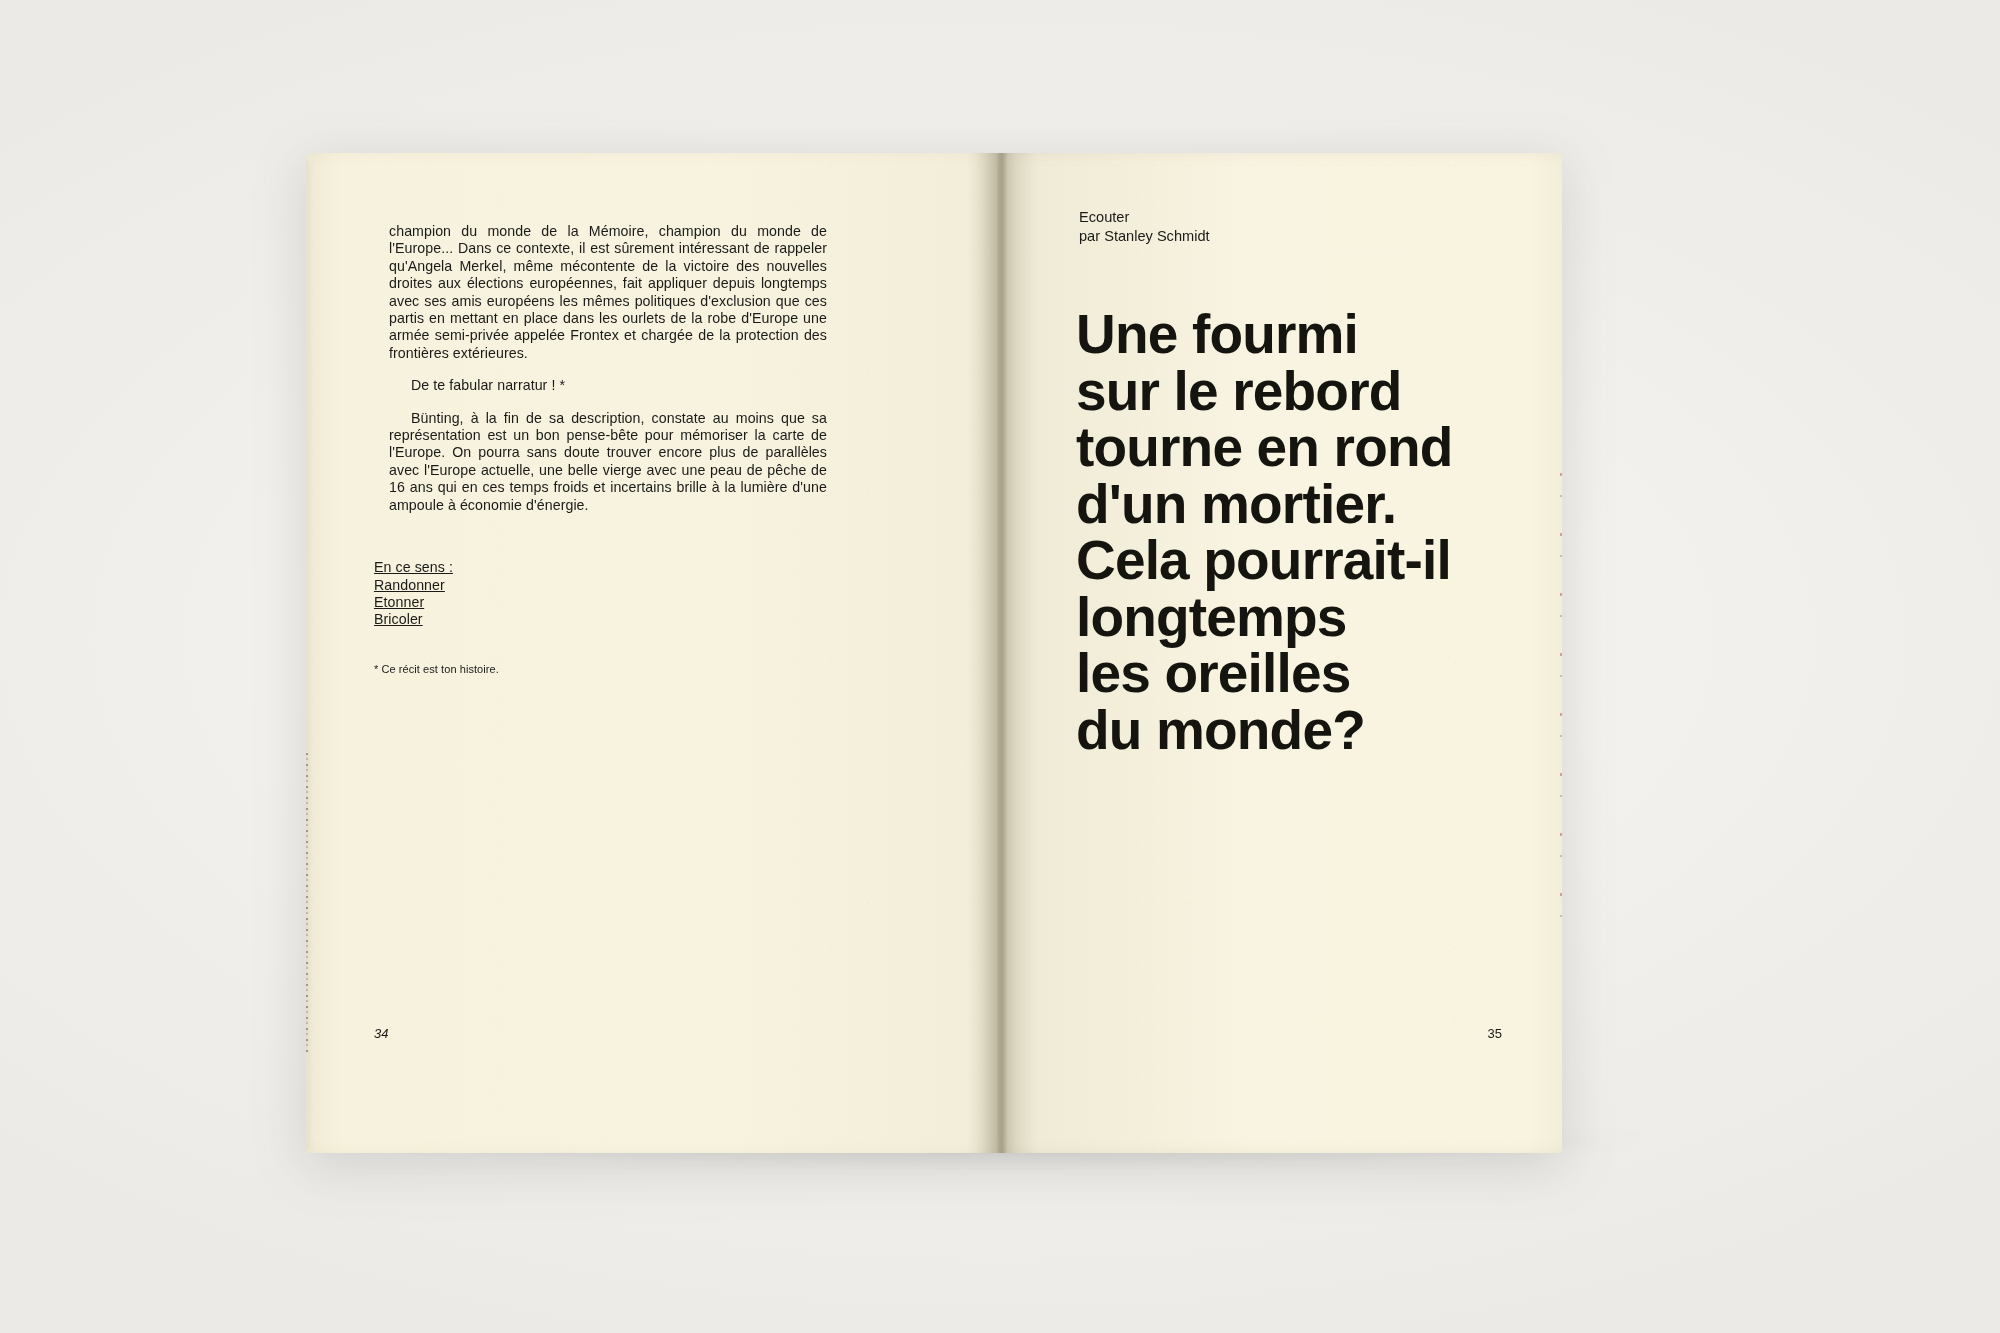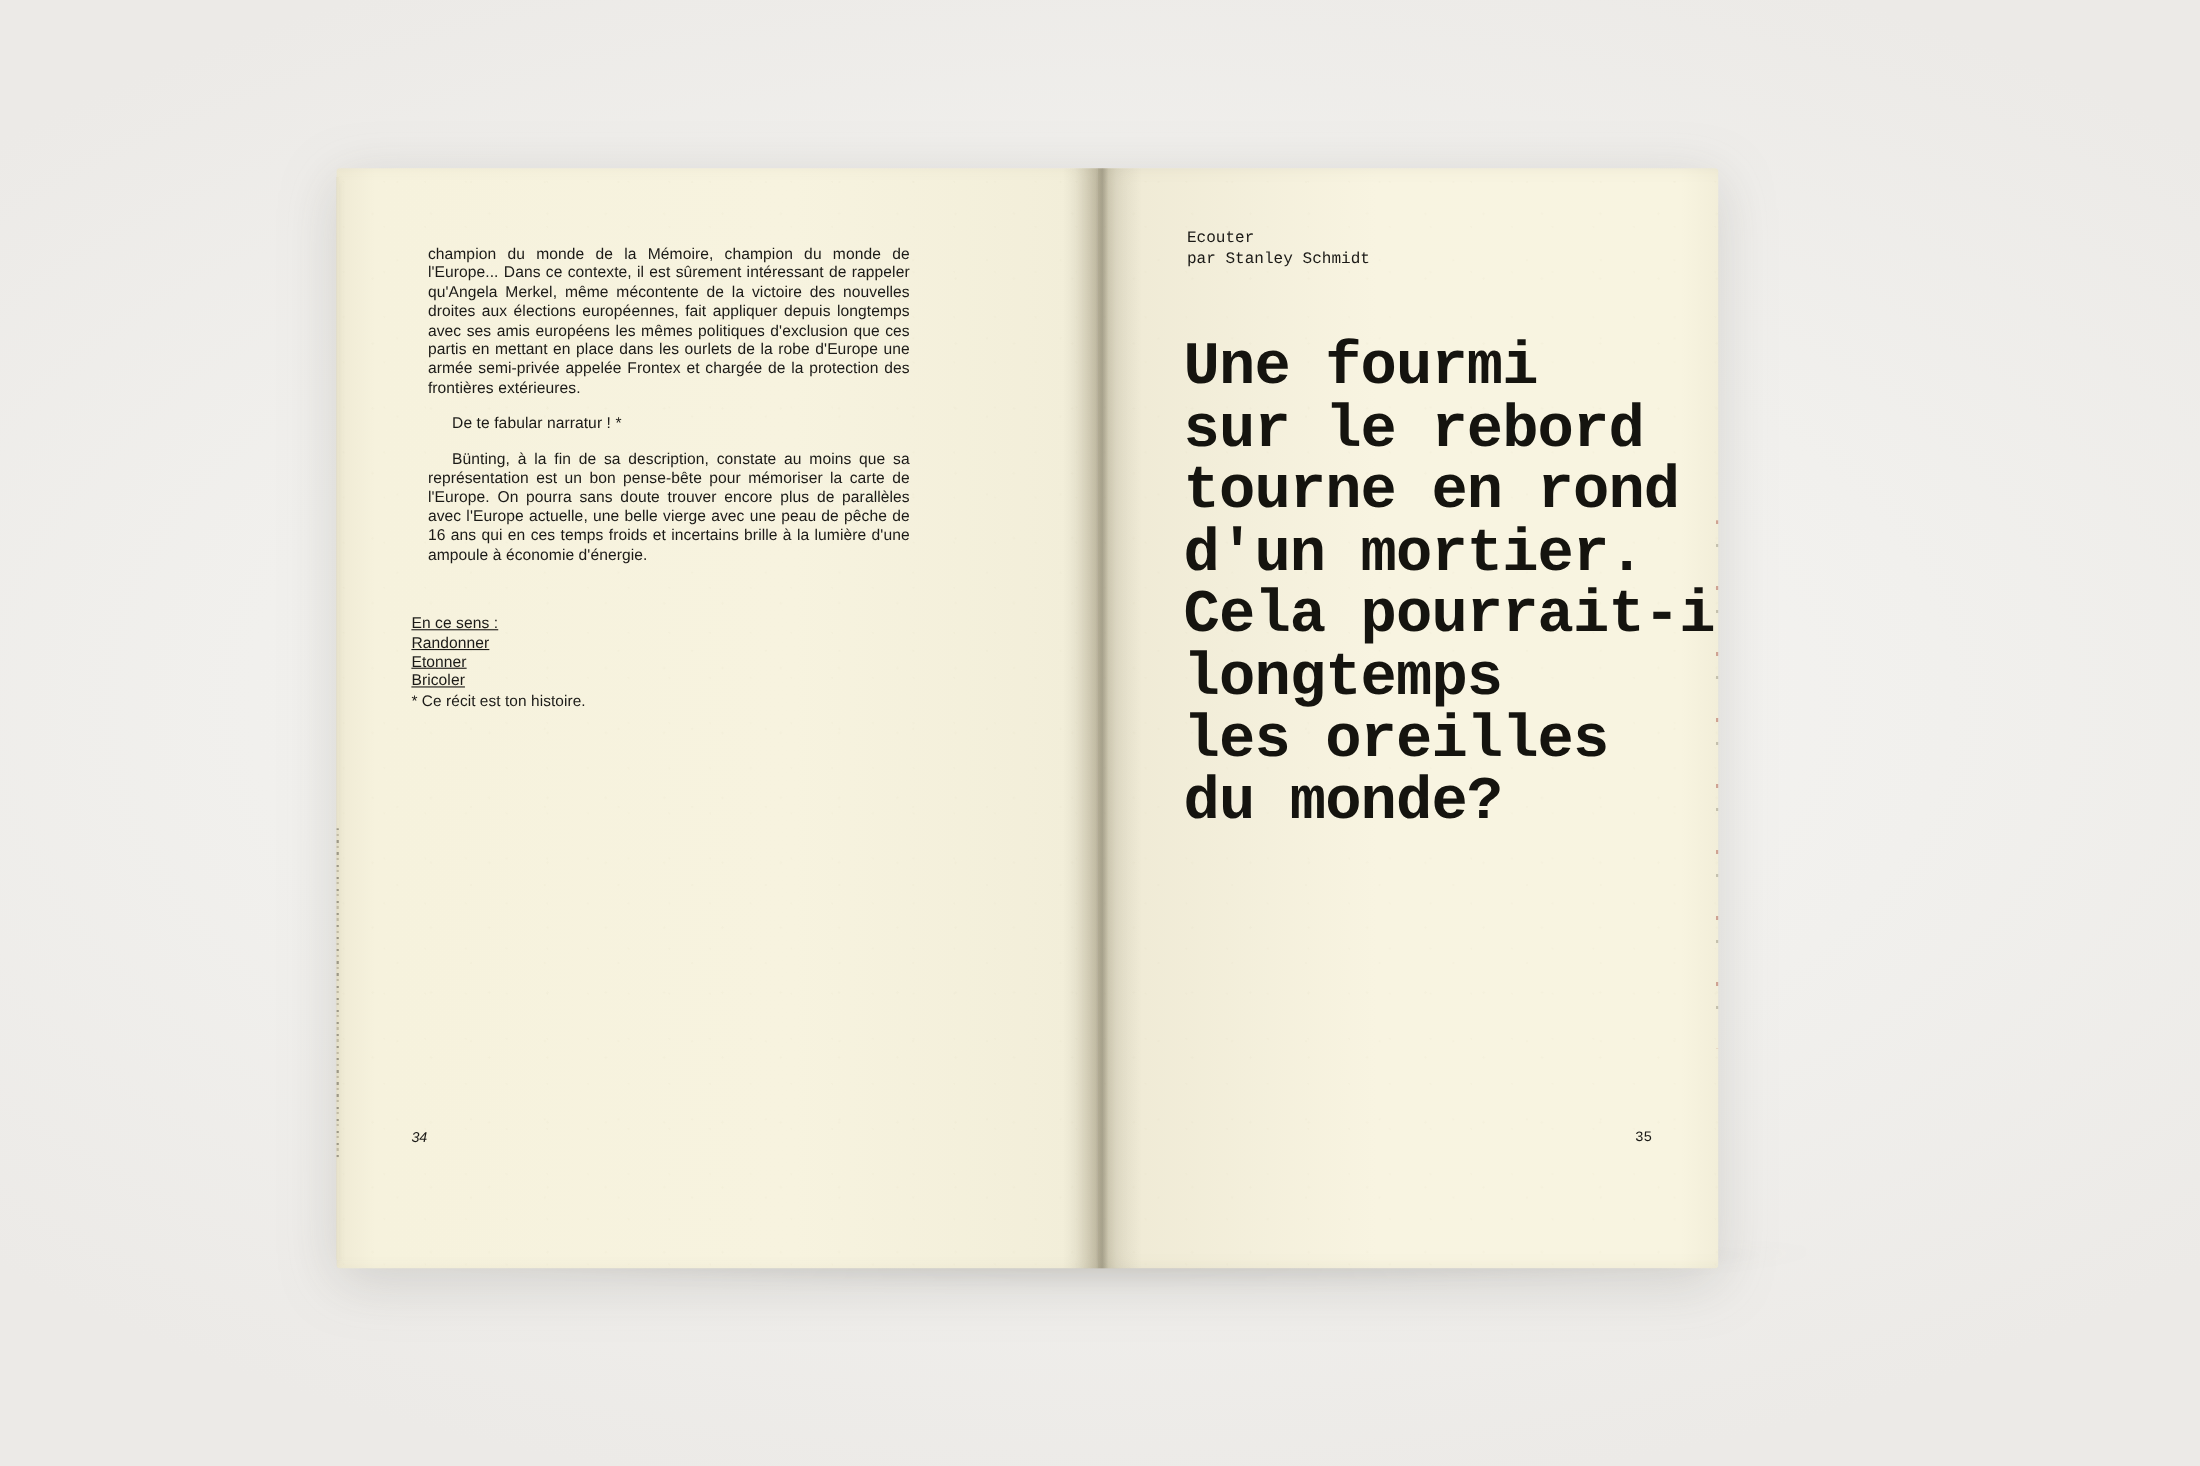--- a/index.html
+++ b/index.html
@@ -43,21 +43,20 @@
     border-radius: 3px 0 0 3px;
     box-shadow: inset -14px 0 22px -14px rgba(120,112,86,0.35);
   }
   .page-right {
     width: 564px;
     height: 1000px;
     background:
       linear-gradient(to left, #f2eed9 0%, #f8f4e0 6%, #f8f4e1 55%, #efead5 97%, #e2dcc3 100%);
     border-radius: 0 3px 3px 0;
     box-shadow: inset 14px 0 24px -14px rgba(120,112,86,0.4);
-    font-family: Liberation Mono, monospace;
   }
   
   .gutter {
     position: absolute;
     left: 660px;
     top: 0;
     width: 72px;
     height: 1000px;
     background: linear-gradient(to right, rgba(90,84,62,0.0) 0%, rgba(90,84,62,0.16) 42%, rgba(60,55,40,0.30) 50%, rgba(90,84,62,0.14) 58%, rgba(90,84,62,0.0) 100%);
     pointer-events: none;
@@ -121,21 +120,22 @@
   .latin {
     text-indent: 22px;
   }
   .list-block {
     margin-top: 45px;
     text-align: left;
     text-decoration: underline;
   }
   .list-block div { white-space: pre; }
   .footnote {
-    font-size: 14px;
+    margin-top: 32px;
+    font-size: 11px;
     line-height: 16px;
     text-align: left;
   }
   .folio {
     position: absolute;
     bottom: 112px;
     font-size: 13px;
     color: #1b1a17;
   }
   .folio-left { left: 68px; font-style: italic; }

